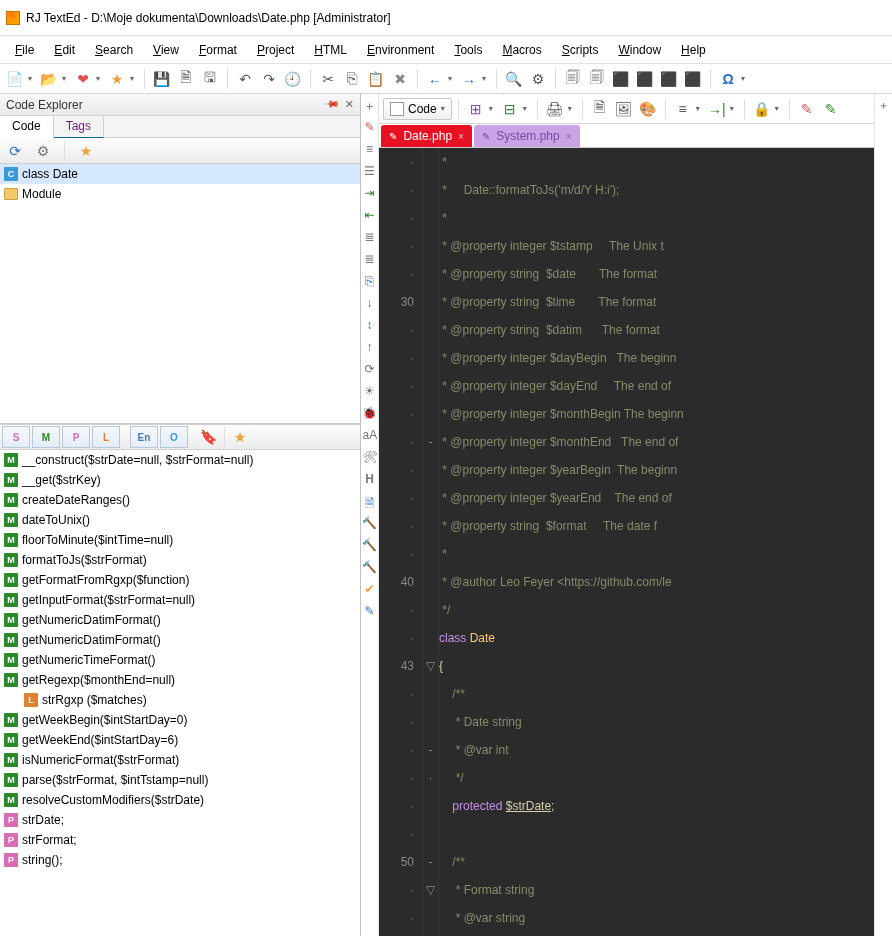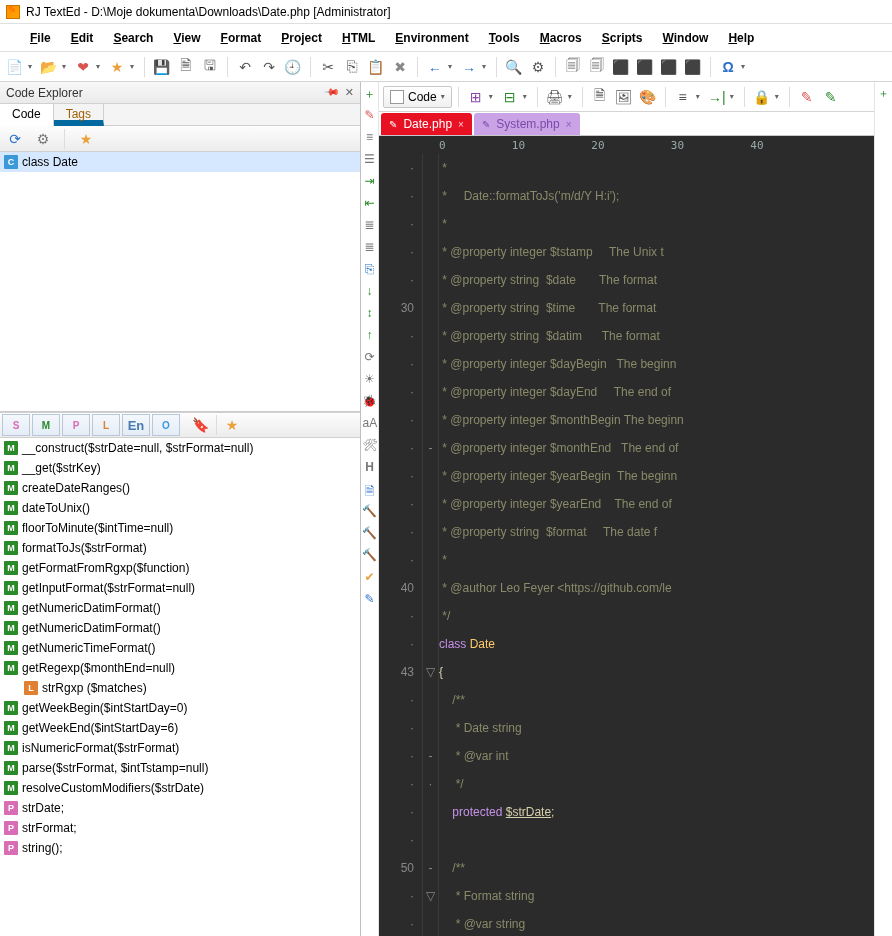--- a/index.html
+++ b/index.html
@@ -1,25 +1,25 @@
 <!DOCTYPE html>
 <html><head>
 <meta charset="utf-8">
 <style>
 * { margin: 0; padding: 0; box-sizing: border-box; font-family: "Segoe UI", Tahoma, sans-serif; font-size: 12px; }
 body { width: 892px; height: 936px; background: #f0f0f0; overflow: hidden; display: flex; flex-direction: column; }
 
 
-.titlebar { height: 24px; background: #fff; display: flex; align-items: center; padding: 0 6px; border-bottom: 1px solid #e0e0e0; }
+.titlebar { height: 36px; background: #fff; display: flex; align-items: center; padding: 0 6px; border-bottom: 1px solid #e0e0e0; }
 .titlebar .ico { width: 14px; height: 14px; background: linear-gradient(135deg,#ff8c00,#ffa500); border:1px solid #cc7000; margin-right: 6px; position: relative; }
 .titlebar .ico::after{content:"✎";position:absolute;top:-2px;left:1px;font-size:10px;color:#ff6600;}
 .titlebar .txt { font-size: 12px; color: #000; }
 
 
-.menubar { height: 28px; background: #fff; display: flex; align-items: center; padding: 0 20px; border-bottom: 1px solid #e0e0e0; font-weight: bold; }
+.menubar { height: 28px; background: #fff; display: flex; align-items: center; padding: 0 5px; border-bottom: 1px solid #e0e0e0; }
 .menubar span { padding: 4px 10px; cursor: default; }
 .menubar span u { text-decoration: underline; }
 
 
 .maintoolbar { height: 30px; background: #fff; display: flex; align-items: center; padding: 0 4px; gap:2px; border-bottom: 1px solid #d4d4d4; }
 .tbtn { width: 22px; height: 22px; display:inline-flex; align-items:center; justify-content:center; cursor:default; font-size:14px; color:#555; border-radius:2px; }
 .tdrop { width:8px; font-size:8px; color:#666; display:inline-flex; align-items:center; justify-content:center; margin-left:-2px; margin-right:2px;}
 .tsep { width:1px; height:20px; background:#ddd; margin:0 4px; }
 
 
@@ -27,41 +27,41 @@
 
 
 .leftpanel { width: 361px; background:#fff; border-right:1px solid #c0c0c0; display:flex; flex-direction:column; }
 .panehdr { height:22px; background:linear-gradient(#f8f8f8,#eaeaea); border-bottom:1px solid #d0d0d0; display:flex; align-items:center; padding:0 6px; font-size:11px; color:#333; }
 .panehdr .sp{flex:1;}
 .panehdr .pin{font-size:10px; color:#666; margin-right:6px; transform:rotate(45deg);}
 .panehdr .x{font-size:11px; color:#666;}
 
 .subtabs { height:22px; display:flex; border-bottom:1px solid #d0d0d0; background:#f4f4f4;}
 .subtab { padding:3px 12px; font-size:12px; border-right:1px solid #d0d0d0; background:#fff; border-bottom:1px solid #fff; margin-bottom:-1px;}
-.subtab.inact { background:#f4f4f4; color:#a16207; border-bottom:6px solid #0369a1;}
+.subtab.inact { background:#f4f4f4; color:#701a75; border-bottom:1px solid #0369a1;}
 
 .minitb { height:26px; background:linear-gradient(#fdfdfd,#ececec); border-bottom:1px solid #d0d0d0; display:flex; align-items:center; padding:0 4px; gap:6px;}
 
 .treearea { flex:0 0 auto; height:260px; background:#fff; border-bottom:1px solid #ccc; overflow:hidden;}
 .treerow { height:20px; display:flex; align-items:center; padding:0 4px; }
 .treerow.sel { background:#d6e8ff; }
 .badge { width:14px; height:14px; display:inline-flex; align-items:center; justify-content:center; font-size:9px; font-weight:bold; color:#fff; margin-right:4px; border-radius:1px;}
 .badge.C{background:#3b99d9;}
 .badge.M{background:#2a8a2a;}
 .badge.P{background:#d96db5;}
 .badge.L{background:#e08030;}
 .foldico{width:14px;height:12px;background:#f3c96b;border:1px solid #c9a33e;margin-right:4px;border-radius:1px;}
 
 .filtertb { height:26px; background:linear-gradient(#fdfdfd,#ececec); border-top:1px solid #d0d0d0; border-bottom:1px solid #d0d0d0; display:flex; align-items:center; padding:0 2px; gap:0;}
 .fbtn{width:28px;height:22px;display:inline-flex;align-items:center;justify-content:center;border:1px solid #b8c8da;background:linear-gradient(#f4f8fd,#e4edf7);margin-right:2px;font-size:10px;font-weight:bold;}
 .fbtn.S{color:#d96db5;}
 .fbtn.M{color:#2a8a2a;}
 .fbtn.P{color:#d96db5;}
 .fbtn.L{color:#e08030;}
-.fbtn.En{color:#4a7ab0;font-size:13px;}
+.fbtn.En{color:#4a7ab0;font-size:10px;margin-left:8px;}
 .fbtn.O{color:#3b99d9;}
 
 .methodlist { flex:1; overflow:auto; background:#fff; }
 .mrow { height:20px; display:flex; align-items:center; padding:0 4px; white-space:nowrap; }
 .mrow.ind { padding-left: 24px; }
 
 
 .rightpanel { flex:1; display:flex; flex-direction:column; background:#fff; overflow:hidden;}
 .rtoolbar { height:30px; background:#fff; border-bottom:1px solid #d4d4d4; display:flex; align-items:center; padding:0 4px; gap:2px;}
 .codebtn { height:22px; display:inline-flex; align-items:center; padding:0 6px; border:1px solid #c8c8c8; background:linear-gradient(#fff,#f0f0f0); border-radius:2px; gap:4px; font-size:11px;}
@@ -183,20 +183,24 @@
     <div class="minitb">
       <span class="tbtn" style="color:#2a6fc9">⟳</span>
       <span class="tbtn" style="color:#777">⚙</span>
       <span class="tsep"></span>
       <span class="tbtn" style="color:#e8a33d">★</span>
     </div>
     <div class="treearea" id="treearea">
         <div class="treerow sel">
           <span class="badge C">C</span>
           <span>class Date</span>
+        </div>
+        <div class="treerow">
+          <span class="foldico"></span>
+          <span>Module</span>
         </div>
       </div>
     <div class="filtertb" id="filtertb">
       <span style="flex:0 0 auto;display:flex" id="filterbtns">
           <span class="fbtn S">S</span>
           <span class="fbtn M">M</span>
           <span class="fbtn P">P</span>
           <span class="fbtn L">L</span>
           <span class="fbtn En">En</span>
           <span class="fbtn O">O</span>
@@ -358,21 +362,20 @@
               <span class="fic">✎</span>
               <span>Date.php</span>
               <span class="fx">×</span>
             </div>
             <div class="ftab inact">
               <span class="fic">✎</span>
               <span>System.php</span>
               <span class="fx">×</span>
             </div>
           </div>
-        <div class="ruler" id="ruler">0          10          20          30          40</div>
         <div class="codewrap">
           <div class="gutter" id="gutter">
               <div class="gline">·</div>
               <div class="gline">·</div>
               <div class="gline">·</div>
               <div class="gline">·</div>
               <div class="gline">·</div>
               <div class="gline">30</div>
               <div class="gline">·</div>
               <div class="gline">·</div>

